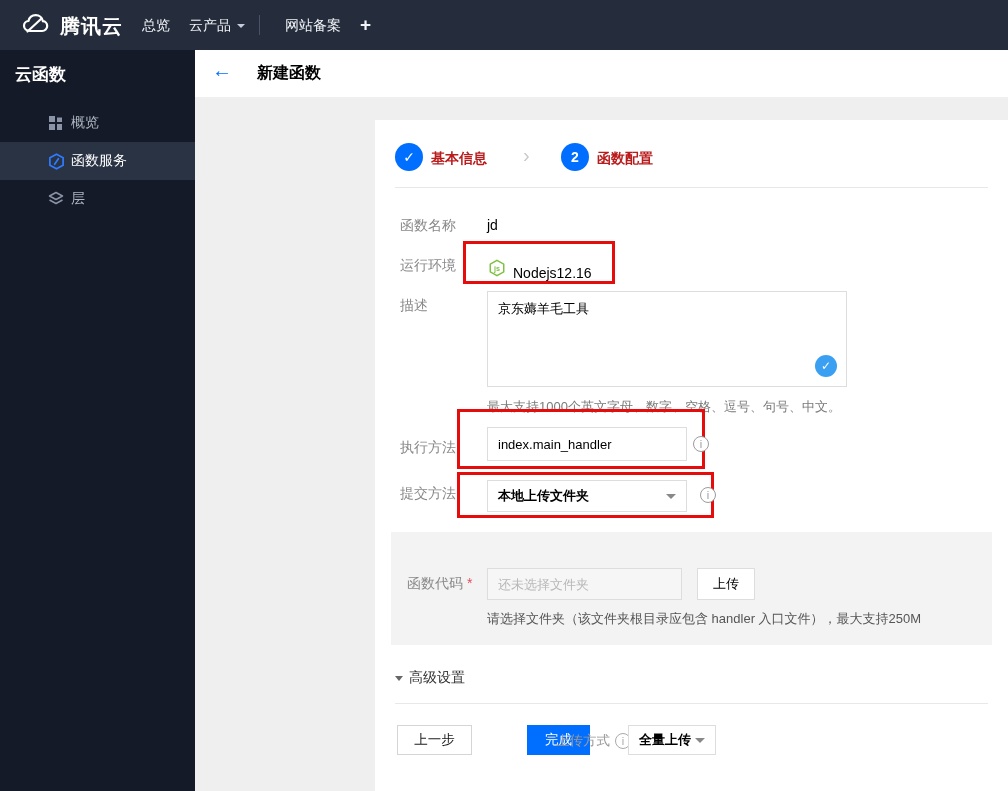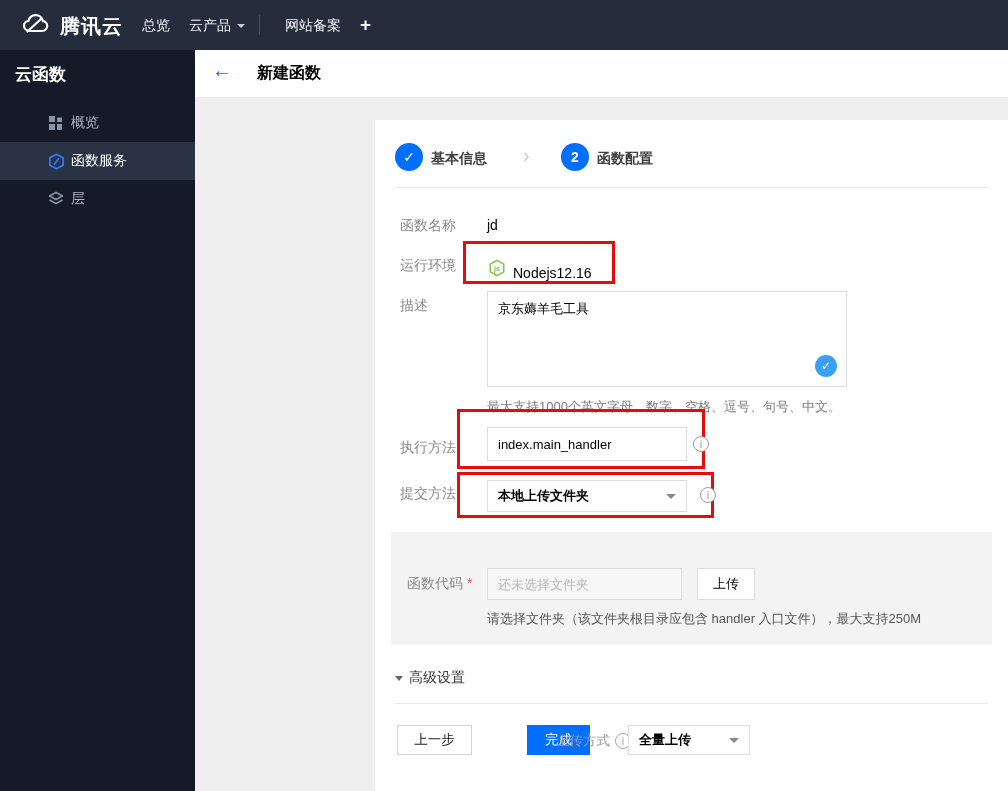--- a/index.html
+++ b/index.html
@@ -27,21 +27,21 @@
   
   .page-header { position:absolute; left:195px; top:50px; width:813px; height:47px; background:#ffffff; z-index:10; }
   .back-arrow { position:absolute; left:17px; top:9px; color:#006eff; font-size:20px; font-weight:bold; cursor:pointer; }
   .page-title { position:absolute; left:62px; top:13px; color:#000; font-size:16px; font-weight:bold; }
 
   
   .card { position:absolute; left:375px; top:120px; width:633px; height:671px; background:#ffffff; }
   .abs { position:absolute; }
 
   .step-circle { width:28px; height:28px; border-radius:50%; background:#006eff; color:#fff; text-align:center; line-height:28px; font-size:14px; font-weight:bold; }
-  .step-label { font-size:14px; font-weight:bold; color:#404040; }
+  .step-label { font-size:14px; font-weight:bold; color:#b91c1c; }
   .step-chevron { font-size:20px; color:#c9c9c9; }
 
   .hr { height:1px; background:#e8e8e8; }
 
   .flabel { font-size:14px; color:#888; }
   .fvalue { font-size:14px; color:#000; }
 
   .red-box { border:3px solid #e60c0c; }
   .runtime-box { display:flex; align-items:flex-end; padding-left:22px; gap:7px; }
 
@@ -190,18 +190,18 @@
   </div>
 
   <div class="abs hr" style="left:20px; top:583px; width:593px;"></div>
 
   <button class="abs btn btn-default" style="left:22px; top:605px; width:75px;">上一步</button>
   <button class="abs btn btn-primary" style="left:108px; top:605px; width:63px;margin-left:44px;">完成</button>
   <div class="abs upmode-wrap" style="left:181px; top:612px;">
     <span>上传方式</span>
     <span class="info-icon" style="border-color:#aaa; color:#aaa;">i</span>
   </div>
-  <div class="abs select-box" style="left:253px; top:605px; width:122px; height:30px;">
+  <div class="abs select-box" style="left:253px; top:605px; width:88px; height:30px;">
     <span>全量上传</span>
     <span class="caret-down"></span>
   </div>
 
 </div>
 
 </body></html>

